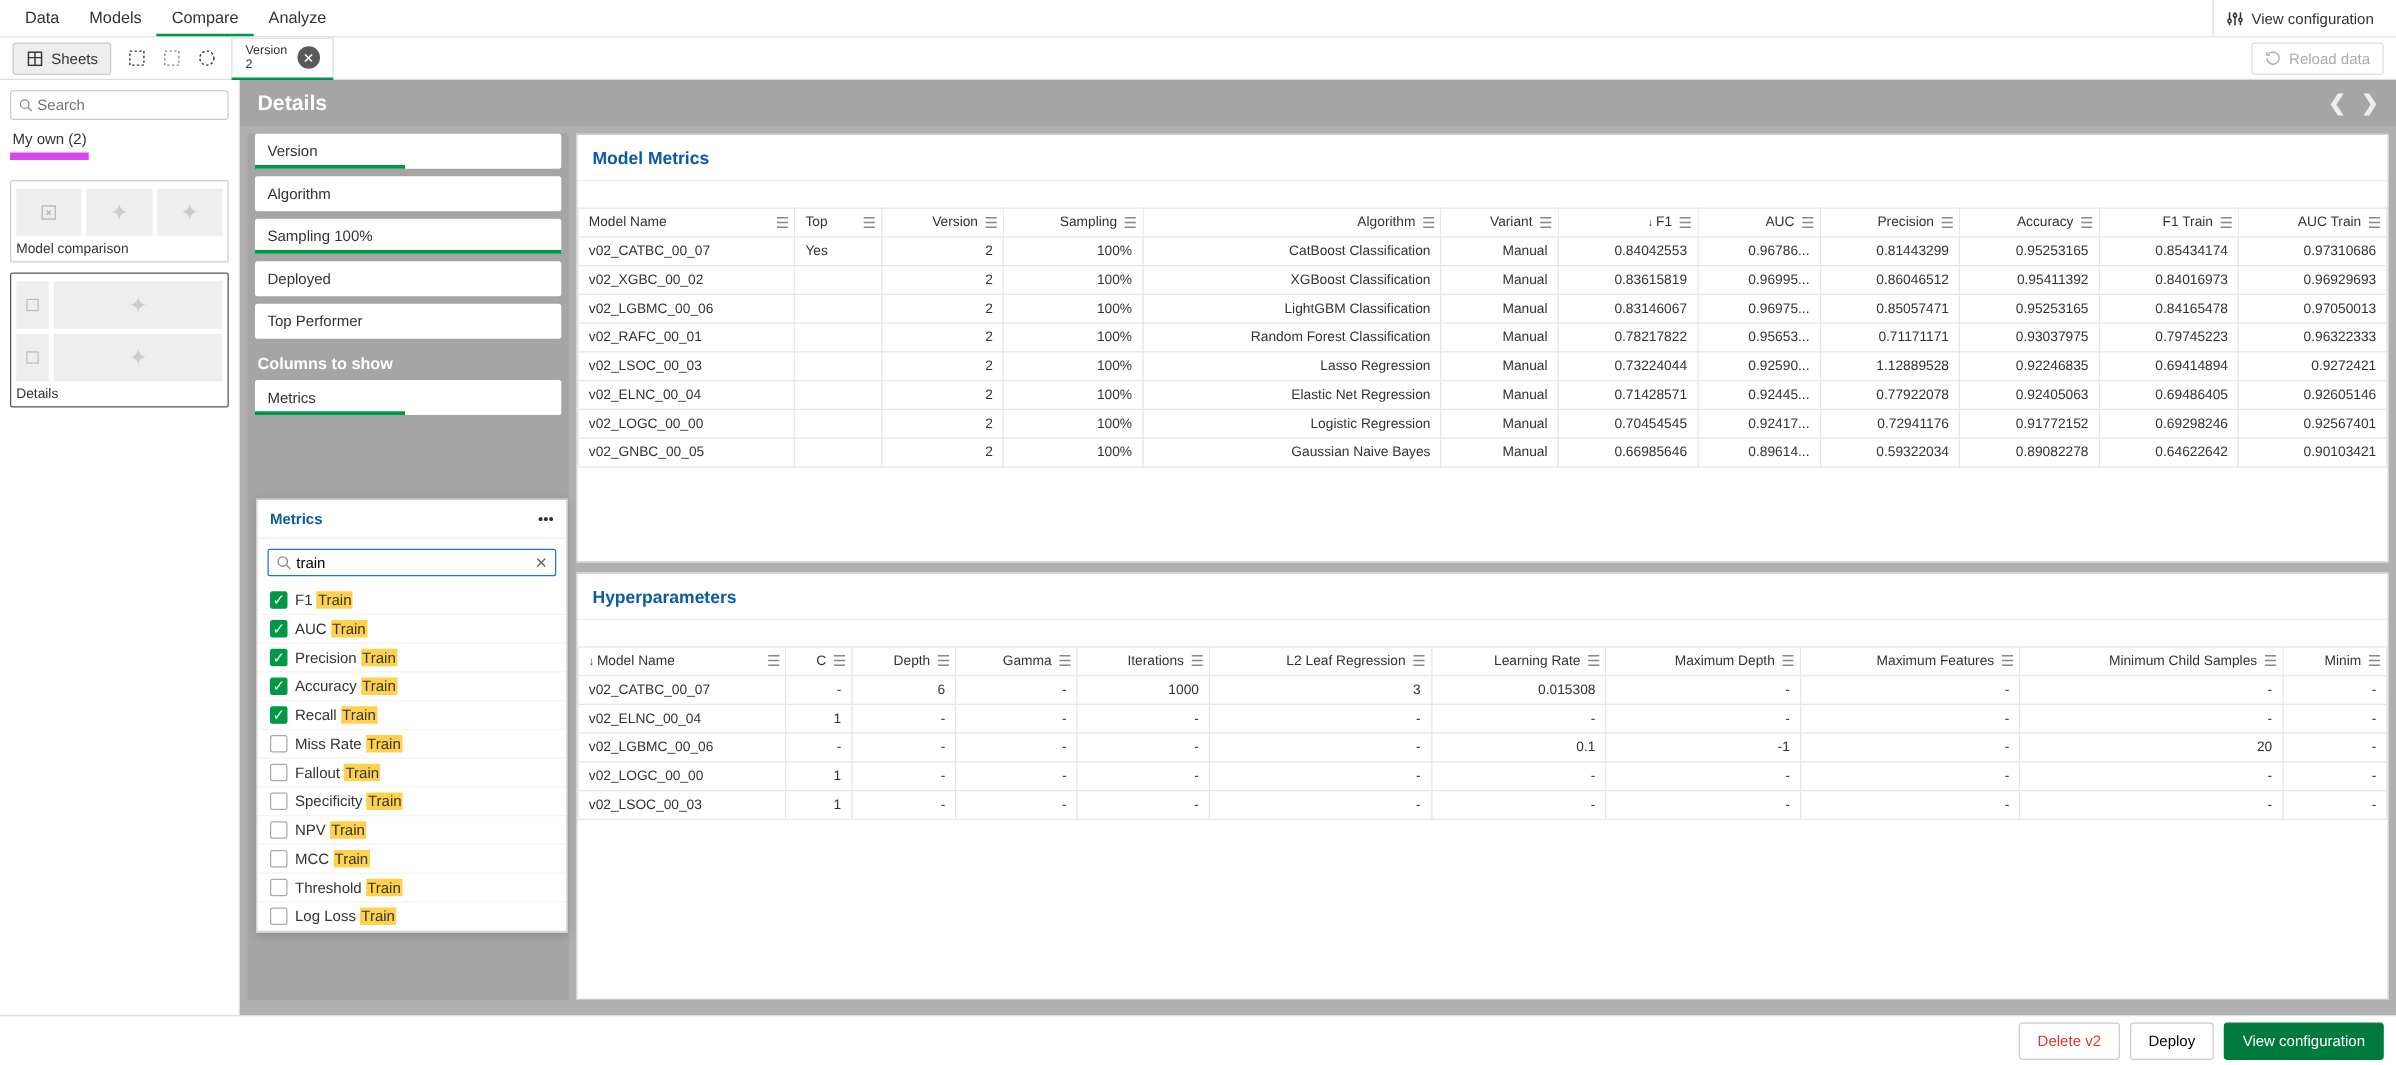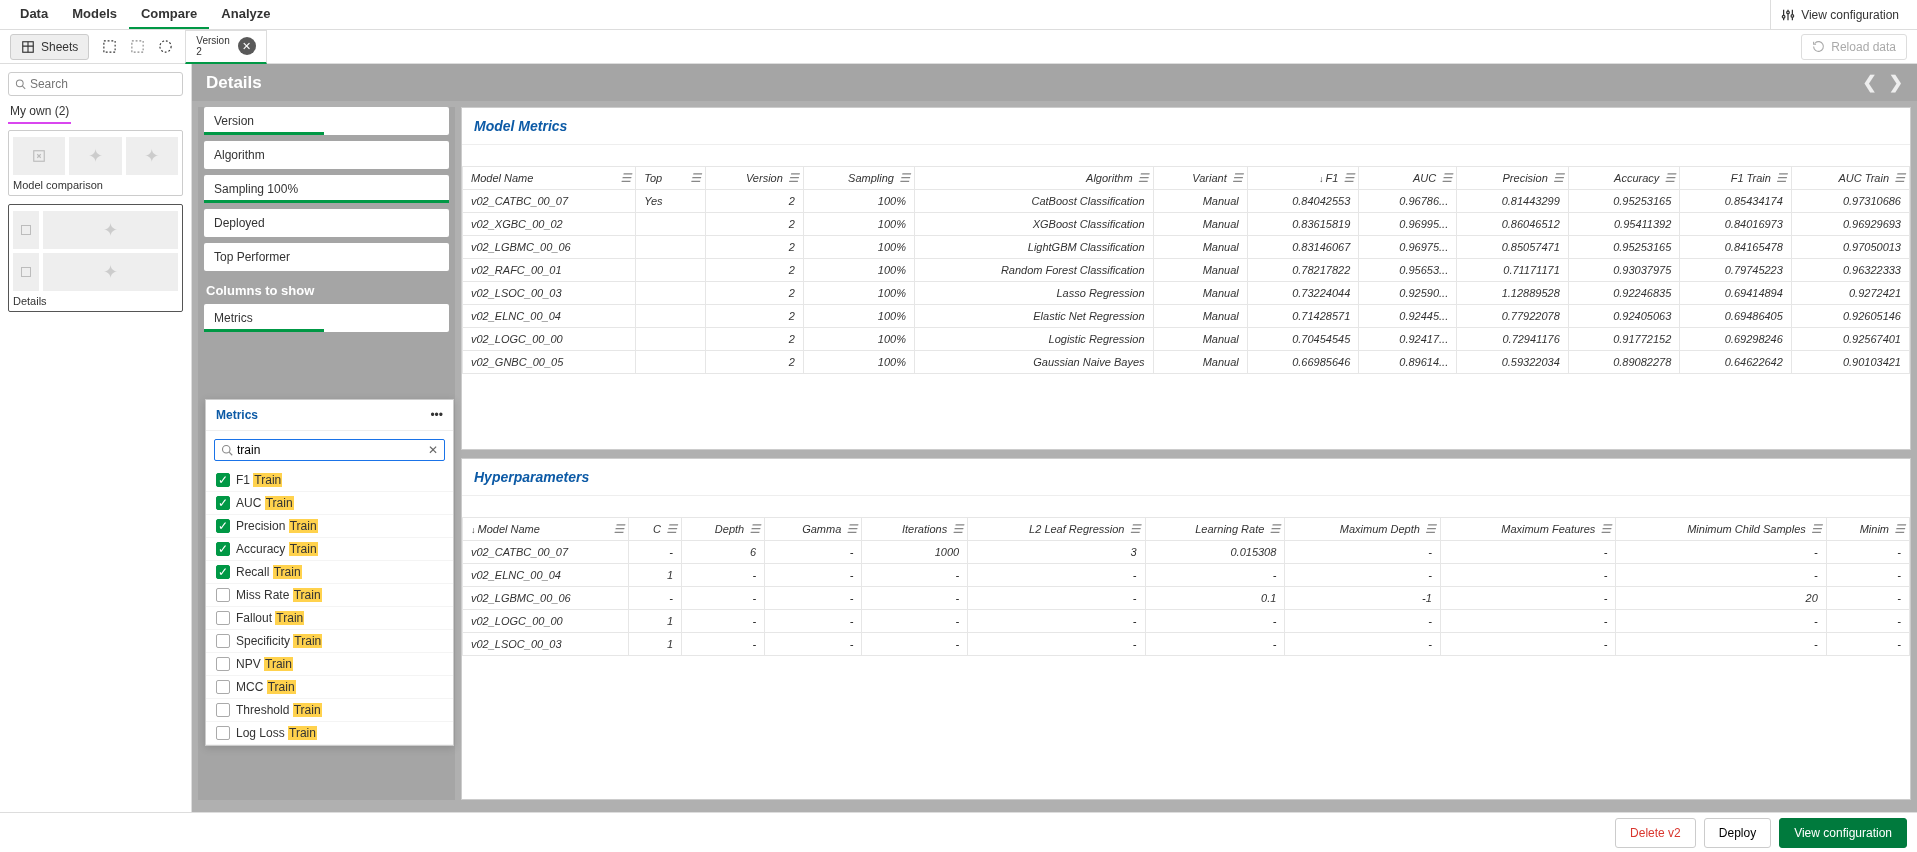--- a/index.html
+++ b/index.html
@@ -1,39 +1,39 @@
 <!DOCTYPE html>
 <html><head>
 <meta charset="utf-8">
 <style>
 * { box-sizing: border-box; margin: 0; padding: 0; font-family: -apple-system, BlinkMacSystemFont, "Segoe UI", Arial, sans-serif; }
 body { background: #fff; font-size: 12px; color: #333; overflow: hidden; }
 
 .topbar { display: flex; align-items: center; height: 30px; border-bottom: 1px solid #ddd; padding: 0 8px; }
 .topbar .tabs { display: flex; gap: 0; }
-.topbar .tab { padding: 6px 12px; font-size: 13px; font-weight: 700; cursor: pointer; border-bottom: 2px solid transparent; }
+.topbar .tab { padding: 6px 12px; font-size: 13px; font-weight: 400; cursor: pointer; border-bottom: 2px solid transparent; }
 .topbar .tab.active { border-bottom-color: #009845; }
 .topbar .spacer { flex: 1; }
 .topbar .right { display: flex; align-items: center; gap: 6px; padding: 4px 10px; cursor: pointer; border-left: 1px solid #ddd; height: 100%; }
 .topbar .right .icon { width: 14px; height: 14px; }
 
 .row2 { display: flex; align-items: center; height: 34px; background: #fff; border-bottom: 1px solid #ddd; }
 .sheets-btn { display: flex; align-items: center; gap: 6px; background: #eee; border: 1px solid #ccc; border-radius: 3px; padding: 5px 10px; margin: 0 6px 0 10px; cursor: pointer; }
 .row2 .mini-icon { width: 28px; height: 24px; display: flex; align-items: center; justify-content: center; cursor: pointer; border-radius: 3px; }
 .version-tab { display: flex; align-items: center; padding: 3px 10px; margin-left: 6px; border: 1px solid #ddd; border-bottom: 2px solid #009845; gap: 8px; height: 34px; background:#fff; }
 .version-tab .vlabel { display: flex; flex-direction: column; line-height: 1.1; font-size: 10px; }
 .version-tab .close { width: 18px; height: 18px; border-radius: 50%; background: #595959; color: #fff; display: flex; align-items: center; justify-content: center; cursor: pointer; font-size: 11px; }
 .reload { margin-left: auto; border: 1px solid #ddd; border-radius: 3px; padding: 5px 10px; margin-right: 10px; color: #aaa; display: flex; align-items: center; gap: 6px; }
 
 .main { display: flex; height: calc(100vh - 30px - 34px - 40px); }
 
 .sidebar-left { width: 192px; border-right: 1px solid #ddd; padding: 8px; overflow-y: auto; }
 .search-box { border: 1px solid #ccc; border-radius: 3px; padding: 4px 6px; display: flex; align-items: center; gap: 4px; margin-bottom: 4px; }
 .search-box input { border: none; outline: none; width: 100%; font-size: 12px; }
-.sidebar-left .section-label { font-size: 12px; padding: 4px 2px; border-bottom: 2px solid #d946ef; display: inline-block; margin-bottom: 6px; font-weight: 500; }
+.sidebar-left .section-label { font-size: 12px; padding: 4px 2px; border-bottom: 6px solid #d946ef; display: inline-block; margin-bottom: 16px; font-weight: 500; }
 .thumbs-card { border: 1px solid #ccc; border-radius: 2px; padding: 6px 4px 4px 4px; margin-bottom: 8px; }
 .thumbs-card.sel { border: 1.5px solid #555; }
 .thumbs-grid { display: grid; gap: 4px; }
 .thumb { background: #eee; height: 38px; display:flex; align-items:center; justify-content:center; color:#bbb; }
 .thumb .star { font-size: 18px; color:#ccc; }
 .thumbs-card .caption { font-size: 11px; margin-top: 4px; }
 
 .content { flex: 1; background: #b0b0b0; display: flex; flex-direction: column; min-width: 0; }
 .details-hdr { background: #a5a5a5; color: #fff; font-size: 17px; font-weight: 600; padding: 8px 14px; display: flex; align-items: center; }
 .details-hdr .arrows { margin-left: auto; display: flex; gap: 12px; color: #eee; }
@@ -53,21 +53,21 @@
 .popup .phdr .dots { margin-left: auto; color: #333; cursor: pointer; }
 .popup .psearch { margin: 8px 8px; border: 1.5px solid #1a73e8; border-radius: 2px; display: flex; align-items: center; padding: 3px 6px; gap: 4px; }
 .popup .psearch input { border: none; outline: none; flex: 1; font-size: 12px; }
 .popup .psearch .clr { cursor: pointer; color: #666; }
 .popup .opts { max-height: 290px; overflow-y: auto; }
 .popup .opt { display: flex; align-items: center; gap: 6px; padding: 4px 10px; font-size: 12px; cursor: pointer; border-bottom: 1px solid #f4f4f4; }
 .popup .chk { width: 14px; height: 14px; border: 1px solid #aaa; border-radius: 2px; display: inline-flex; align-items: center; justify-content: center; flex-shrink: 0; }
 .popup .chk.on { background: #009845; border-color: #009845; color: #fff; }
 .popup .hl { background: #ffd24d; padding: 0 1px; }
 
-.ws { flex: 1; display: flex; flex-direction: column; gap: 8px; min-width: 0; font-style: italic; }
+.ws { flex: 1; display: flex; flex-direction: column; gap: 8px; min-width: 0; }
 .panel { background: #fff; border: 1px solid #ccc; flex: 1; display: flex; flex-direction: column; min-height: 0; }
 .panel .ptitle { color: #0c5aa6; font-weight: 700; padding: 10px 12px; font-size: 14px; }
 .tbl-wrap { overflow: auto; flex: 1; border-top: 1px solid #eee; }
 table { border-collapse: collapse; min-width: 100%; font-size: 11px; margin-top: 21px; }
 th, td { border: 1px solid #e6e6e6; padding: 5px 8px; white-space: nowrap; }
 th { background: #fff; font-weight: 500; text-align: left; position: relative; padding-right: 20px; }
 th .hm { position: absolute; right: 4px; top: 50%; transform: translateY(-50%); color: #888; cursor: pointer; font-size: 12px; }
 th.right, td.right { text-align: right; }
 .hscroll { height: 14px; overflow-x: scroll; }
 .hscroll div { width: 1600px; height: 1px; }

